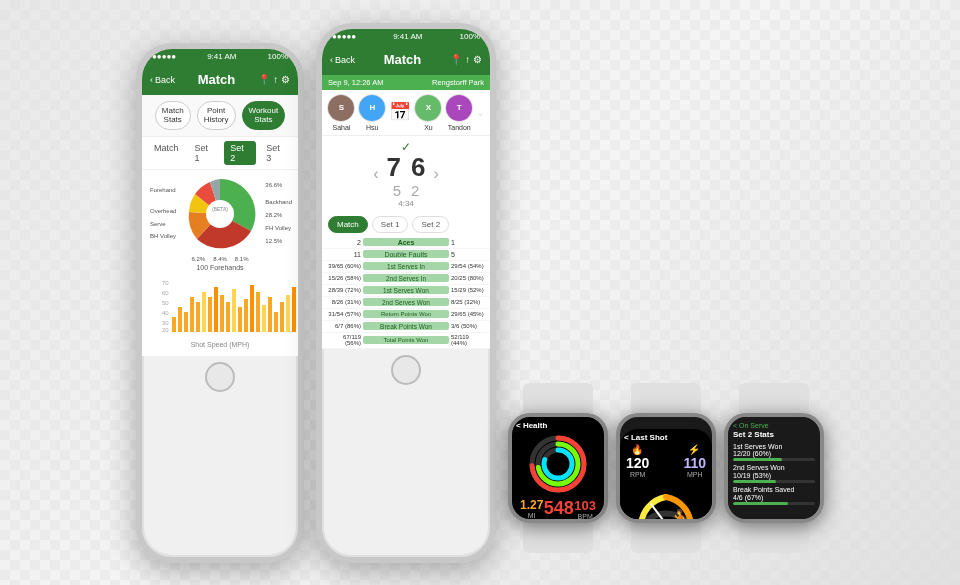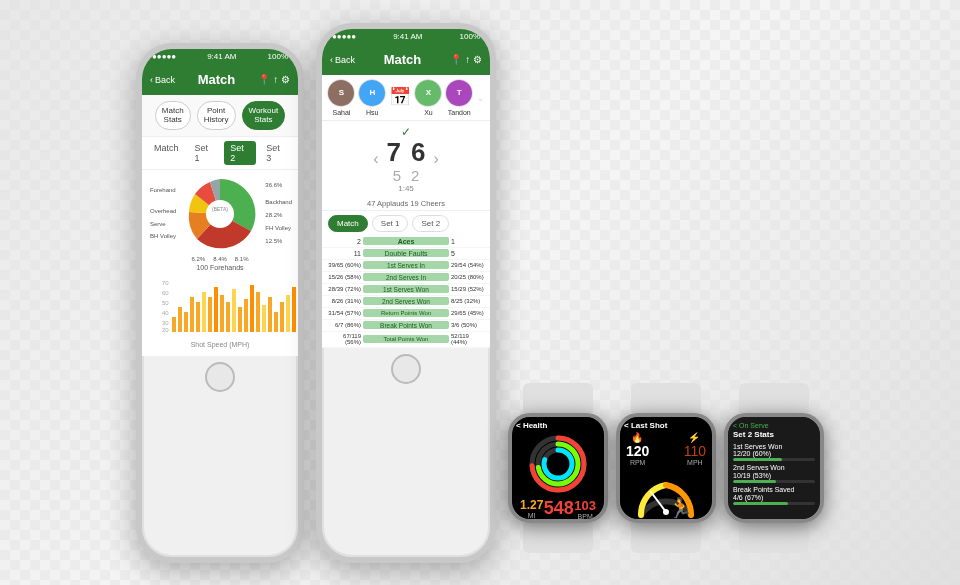--- a/index.html
+++ b/index.html
@@ -398,20 +398,21 @@
       background: black;
       padding: 4px;
       height: 100%;
     }
 
     
     .watch-shot {
       background: black;
       padding: 4px;
       height: 100%;
+      margin-top: 12px;
     }
 
     
     .watch-serve {
       background: #1a1a1a;
       padding: 5px;
       height: 100%;
     }
 
     .serve-bar {
@@ -556,20 +557,24 @@
       <span>●●●●●</span>
       <span>9:41 AM</span>
       <span>100%</span>
     </div>
     <div class="phone-header">
       <span class="back-btn">‹ <span>Back</span></span>
       <span class="phone-header-title">Match</span>
       <span class="header-icons">📍 ↑ ⚙</span>
     </div>
     <div class="phone-screen">
+      <div class="match-info-bar">
+        <span>Sep 9, 12:26 AM</span>
+        <span>Rengstorff Park</span>
+      </div>
       <div class="players-row">
         <div class="player-col">
           <div class="player-avatar">
               <div class="avatar-placeholder" style="background:#8d6e63;">S</div>
             </div>
           <div class="player-name">Sahai</div>
         </div>
         <div class="player-col">
           <div class="player-avatar">
               <div class="avatar-placeholder" style="background:#42a5f5;">H</div>
@@ -600,25 +605,24 @@
           <div class="score-box">
             <div class="score-row">
               <span class="score-num large">7</span>
               <span class="score-num large">6</span>
             </div>
             <div class="score-row">
               <span class="score-small">5</span>
               <span class="score-small">2</span>
             </div>
           </div>
-          <span class="score-time">1:45</span>
+          <span class="score-time">4:34</span>
         </div>
         <span class="nav-arrow">›</span>
       </div>
-      <div class="applaud-bar">47 Applauds 19 Cheers</div>
       <div class="stats-tab-row">
         <span class="stats-tab active">Match</span>
         <span class="stats-tab">Set 1</span>
         <span class="stats-tab">Set 2</span>
       </div>
       <div class="stats-table">
 
         <div class="stats-row">
           <span class="left-val">2</span>
           <div class="stat-bar-bg" style="position:relative; margin:0 2px;">
@@ -723,21 +727,21 @@
         <div class="watch-screen watch-shot">
           <div style="color:white; font-size:8px; font-weight:bold; margin-bottom:2px;">&lt; Last Shot</div>
           <div style="display:flex; justify-content:space-between; margin-bottom:4px; padding:0 2px;">
             <div style="text-align:center;">
               <div style="color:#f44336; font-size:10px;">🔥</div>
               <div style="color:white; font-size:14px; font-weight:bold;">120</div>
               <div style="color:#aaa; font-size:7px;">RPM</div>
             </div>
             <div style="text-align:center;">
               <div style="color:#ff9800; font-size:10px;">⚡</div>
-              <div style="color:#c2410c; font-size:14px; font-weight:normal;">110</div>
+              <div style="color:#c4b5fd; font-size:14px; font-weight:bold;">110</div>
               <div style="color:#aaa; font-size:7px;">MPH</div>
             </div>
           </div>
 
           <div style="position:relative; width:70px; height:50px; margin:0 auto;">
             <svg width="70" height="50" viewBox="0 0 70 50">
 
               <path d="M10,45 A30,30 0 0,1 60,45" fill="none" stroke="#333" stroke-width="6" stroke-linecap="round"></path>
 
               <path d="M10,45 A30,30 0 0,1 35,15" fill="none" stroke="#ffeb3b" stroke-width="6" stroke-linecap="round"></path>

